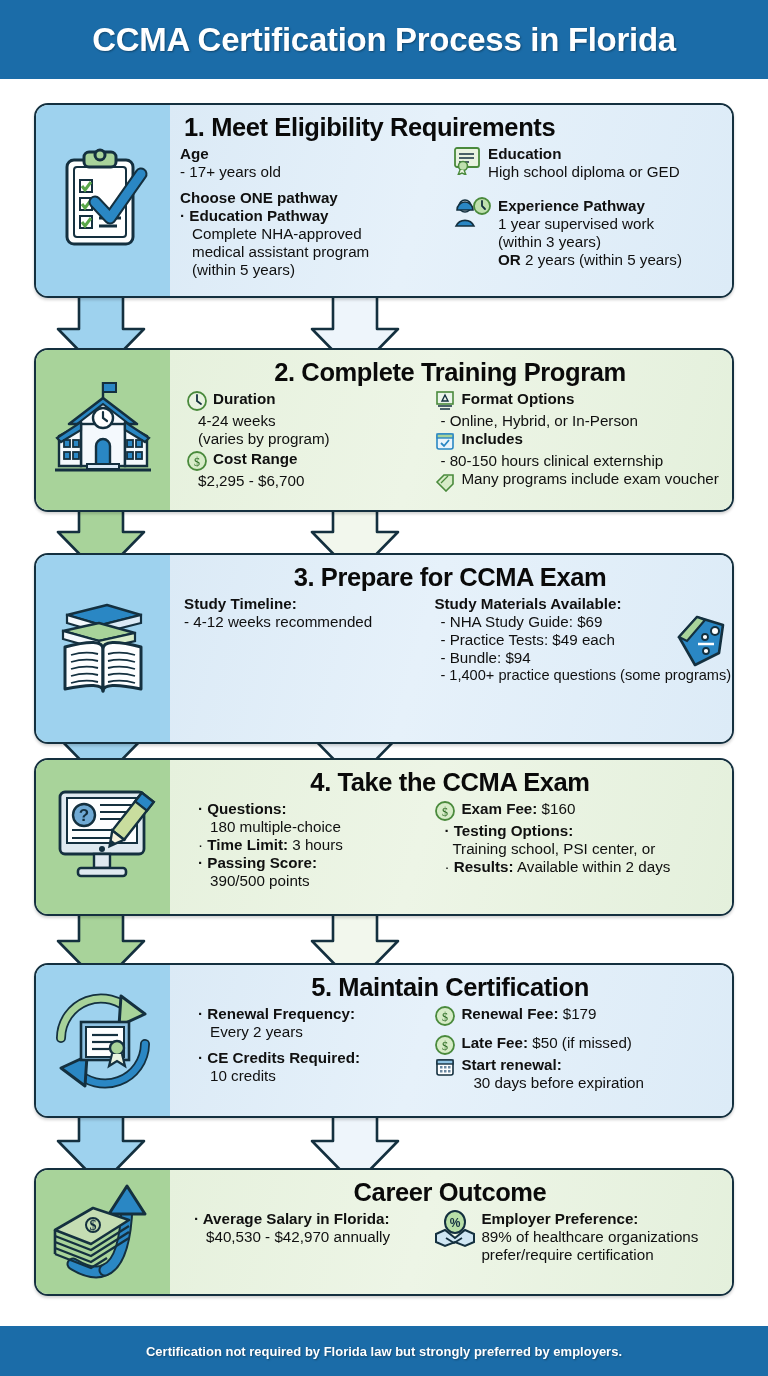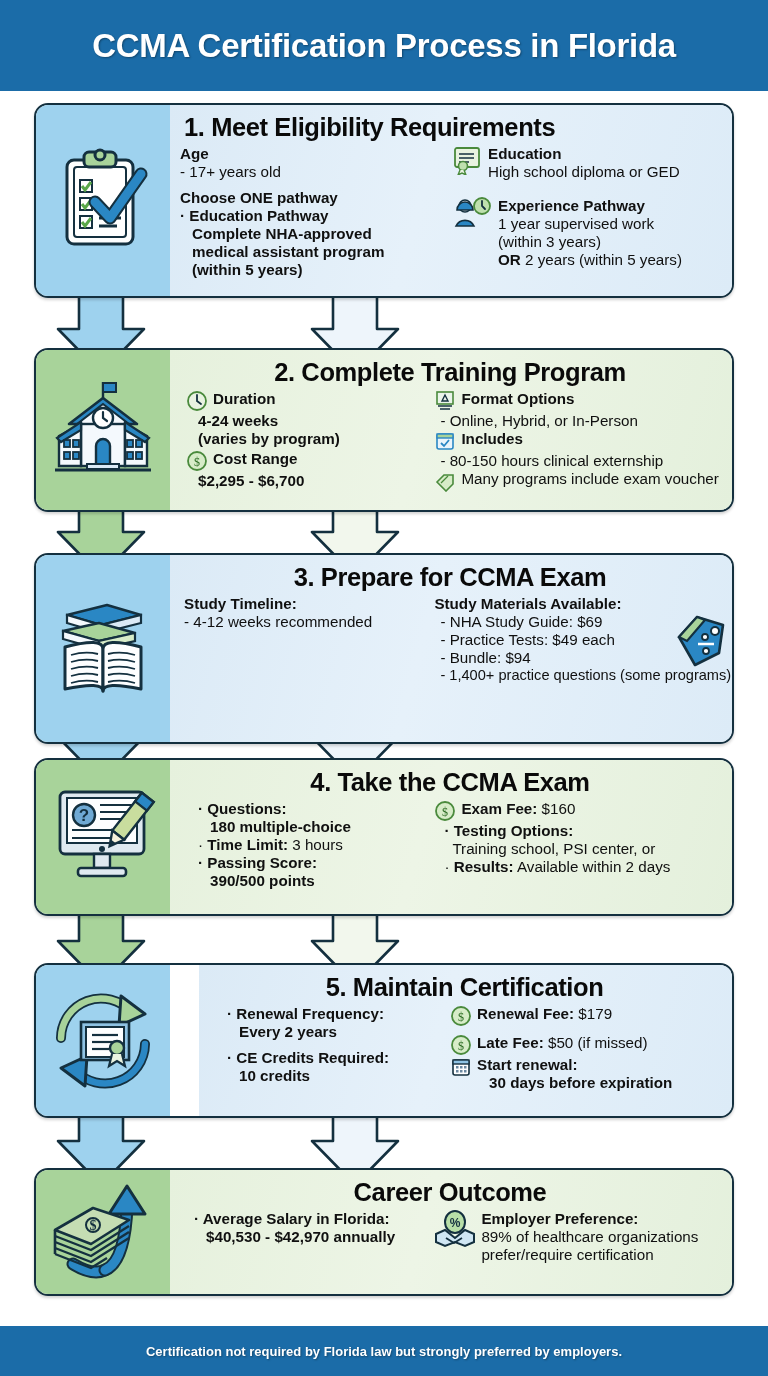--- a/index.html
+++ b/index.html
@@ -11,21 +11,21 @@
   }
   #page { position: relative; width: 768px; height: 1376px; background: #fff; }
 
   
   .banner {
     position: absolute; left: 0; width: 768px;
     background: #1b6ca8;
     display: flex; align-items: center; justify-content: center;
     color: #fff;
   }
-  #header-banner { top: 0; height: 91px; }
+  #header-banner { top: 0; height: 79px; }
   #header-title {
     font-size: 33px; font-weight: bold; letter-spacing: -0.3px;
     text-shadow: 1px 1px 2px rgba(0,0,0,.35);
     white-space: nowrap;
   }
   #footer-banner { top: 1326px; height: 50px; }
   #footer-text {
     font-size: 13px; font-weight: bold;
     text-shadow: 1px 1px 2px rgba(0,0,0,.35);
     white-space: nowrap;
@@ -61,21 +61,21 @@
   }
   .step-title.left { text-align: left; padding-left: 4px; }
 
   .cols { display: flex; gap: 6px; }
   .col { flex: 1 1 50%; }
   .col.narrow { flex: 0 0 46%; }
   .col.wide   { flex: 1 1 54%; }
 
   .line { font-size: 15.2px; color: #101010; line-height: 1.19; white-space: nowrap; }
   .line.b { font-weight: bold; }
-  .line.ind { padding-left: 12px; font-weight: bold; }
+  .line.ind { padding-left: 12px; }
   .line.tight { font-size: 14.6px; }
   .line b { font-weight: bold; }
 
   .ico-row { display: flex; align-items: flex-start; gap: 5px; }
   .ico-row .txt { flex: 1 1 auto; }
   .mini { flex: 0 0 auto; display: inline-block; vertical-align: -3px; }
 
   
   .arrow { position: absolute; }
 </style>
@@ -353,21 +353,21 @@
             <div class="line"><b>Exam Fee:</b> $160</div>
           </div>
           <div class="line b" style="padding-left:10px">· Testing Options:</div>
           <div class="line" style="padding-left:18px">Training school, PSI center, or</div>
           <div class="line" style="padding-left:10px">·&nbsp;<b>Results:</b> Available within 2 days</div>
         </div>
       </div>
     </div>
   </div>
 
-  <div class="card blue" id="card5" style="top:963px;height:155px;gap:29px;">
+  <div class="card blue" id="card5" style="top:963px;height:155px;">
     <div class="card-icon">
       <svg width="108" height="106" viewBox="0 0 108 106">
         <path d="M12 50 A40 40 0 0 1 82 24" fill="none" stroke="#14303f" stroke-width="10" stroke-linecap="round"></path>
         <path d="M12 50 A40 40 0 0 1 82 24" fill="none" stroke="#a8d39a" stroke-width="6.5" stroke-linecap="round"></path>
         <path d="M72 8 L96 26 L70 38 Z" fill="#a8d39a" stroke="#14303f" stroke-width="3" stroke-linejoin="round"></path>
         <path d="M96 56 A40 40 0 0 1 26 82" fill="none" stroke="#14303f" stroke-width="10" stroke-linecap="round"></path>
         <path d="M96 56 A40 40 0 0 1 26 82" fill="none" stroke="#2a87c4" stroke-width="6.5" stroke-linecap="round"></path>
         <path d="M36 98 L12 80 L38 68 Z" fill="#2a87c4" stroke="#14303f" stroke-width="3" stroke-linejoin="round"></path>
         <rect x="32" y="34" width="48" height="38" fill="#8fc3e4" stroke="#14303f" stroke-width="2.6"></rect>
         <rect x="37" y="39" width="38" height="30" fill="#fdfeff" stroke="#14303f" stroke-width="2"></rect>

